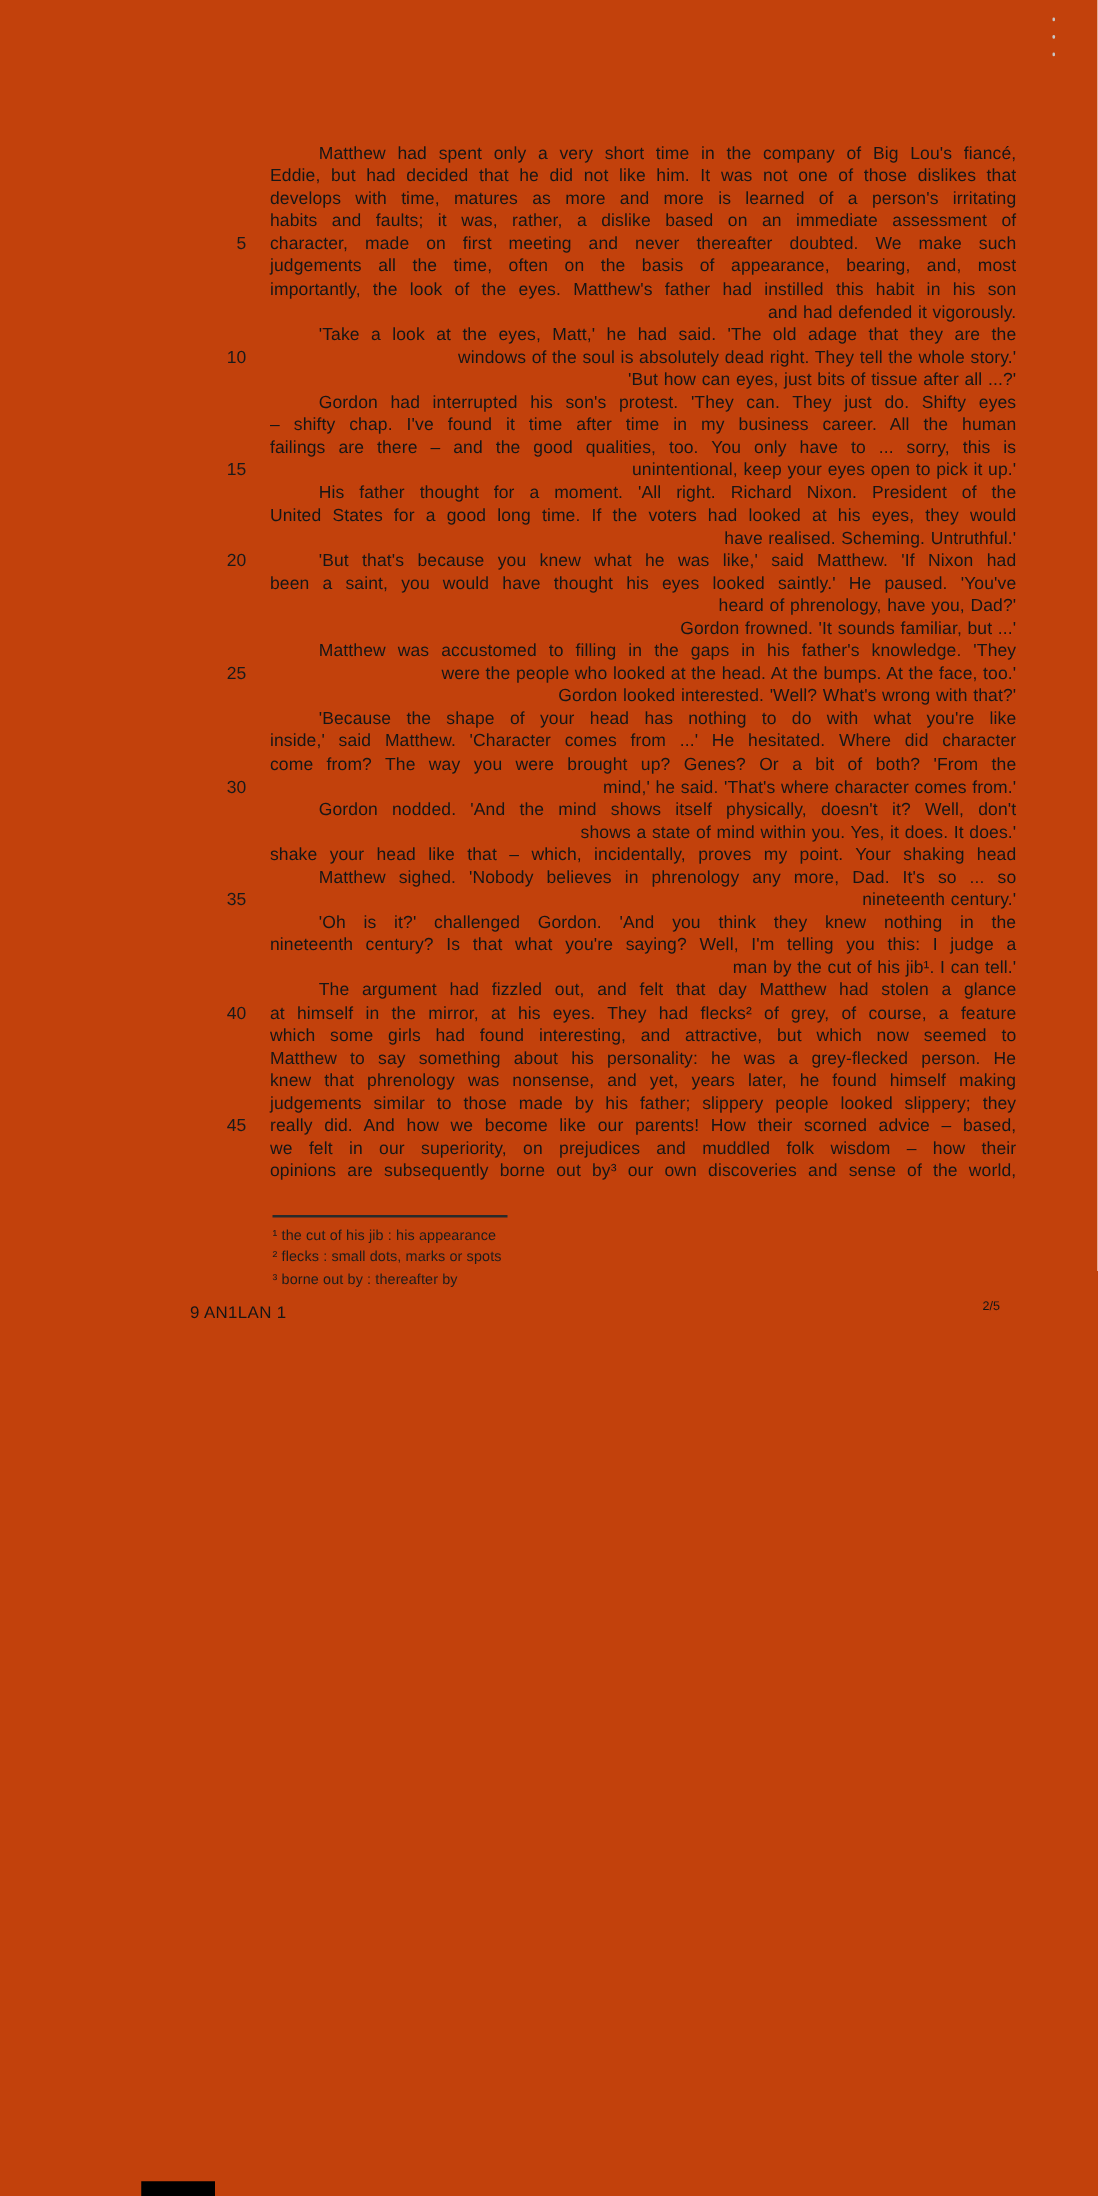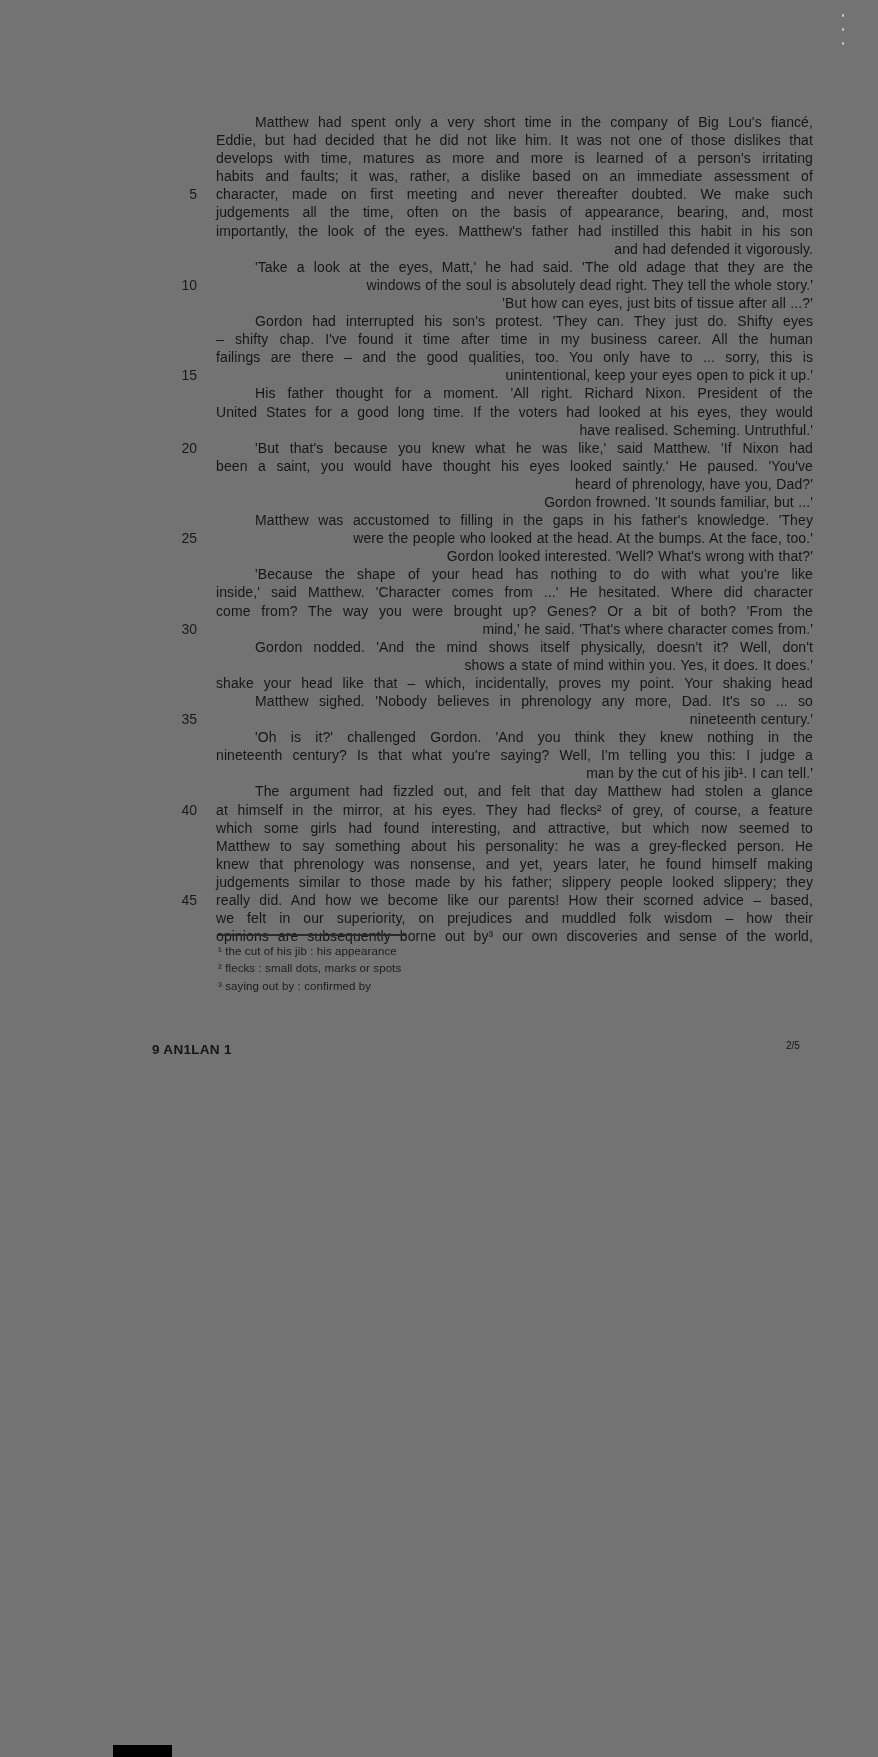--- a/index.html
+++ b/index.html
@@ -1,20 +1,20 @@
 <!DOCTYPE html>
 <html><head>
 <meta charset="utf-8">
 <style>
   html, body { margin: 0; padding: 0; background: #ffffff; }
   .page {
     position: relative;
     width: 878px;
     height: 1757px;
-    background: #737373;
+    background: #c2410c;
     font-family: "Liberation Sans", sans-serif;
     color: #161616;
     overflow: hidden;
   }
   .passage {
     position: absolute;
     top: 113px;
     left: 150px;
     width: 663px;
   }
@@ -40,21 +40,21 @@
     word-spacing: 0.5px;
   }
   .txt.justify {
     text-align: justify;
     text-align-last: justify;
   }
   .txt.indent { text-indent: 39px; }
   .footnotes {
     position: absolute;
     left: 218px;
-    top: 934px;
+    top: 972px;
     width: 420px;
   }
   .fn-rule {
     width: 188px;
     height: 0;
     border-top: 2px solid #2a2a2a;
     margin-bottom: 7px;
   }
   .fn {
     font-size: 11.5px;
@@ -62,21 +62,20 @@
     color: #1c1c1c;
     letter-spacing: 0.1px;
   }
   .footer-left {
     position: absolute;
     left: 152px;
     top: 1042px;
     font-size: 13.5px;
     color: #151515;
     letter-spacing: 0.3px;
-    font-weight: bold;
   }
   .footer-right {
     position: absolute;
     left: 786px;
     top: 1040px;
     font-size: 10px;
     color: #151515;
     text-align: center;
   }
   .corner-dots {
@@ -344,21 +343,21 @@
       <div class="num"></div>
       <div class="txt justify">opinions are subsequently borne out by³ our own discoveries and sense of the world,</div>
     </div>
   </div>
 
   <div class="footnotes">
     <div class="fn-rule"></div>
     <div id="fn-list">
         <div class="fn">¹ the cut of his jib : his appearance</div>
         <div class="fn">² flecks : small dots, marks or spots</div>
-        <div class="fn">³ saying out by : confirmed by</div>
+        <div class="fn">³ borne out by : thereafter by</div>
       </div>
   </div>
 
   <div class="footer-left">9 AN1LAN 1</div>
   <div class="footer-right">2/5</div>
 
   <div class="scan-bar"></div>
 
 </div>
 

